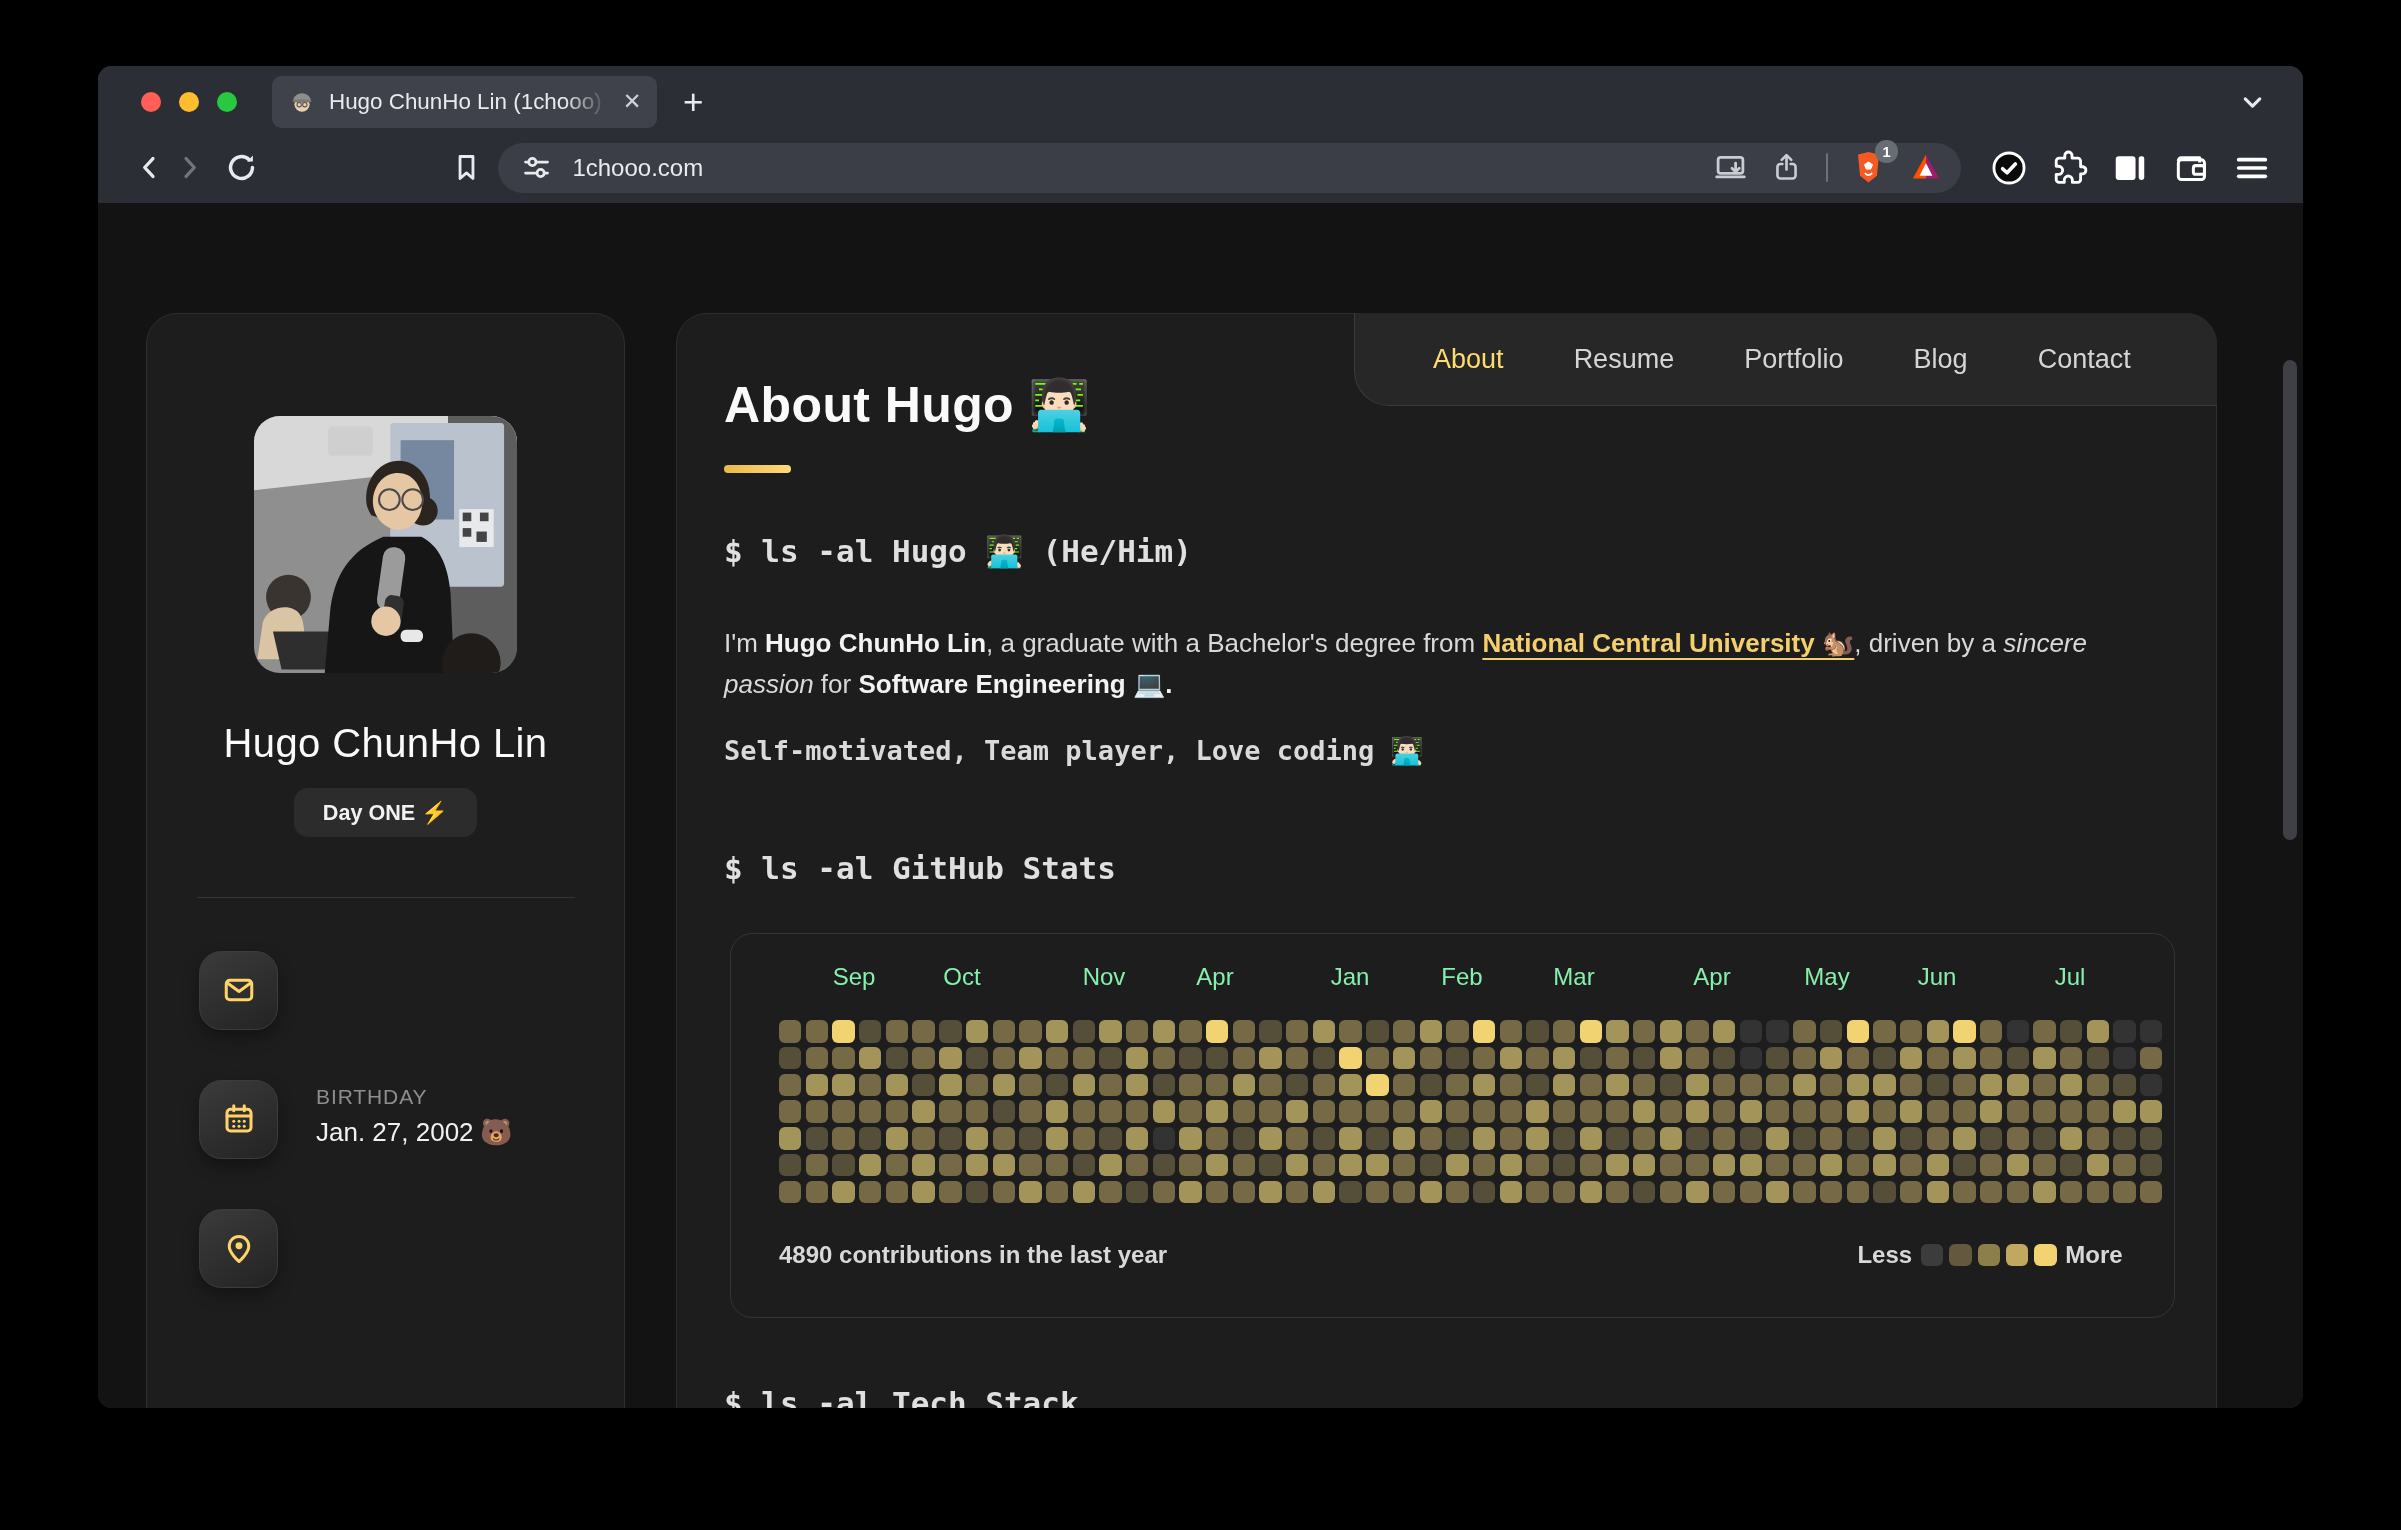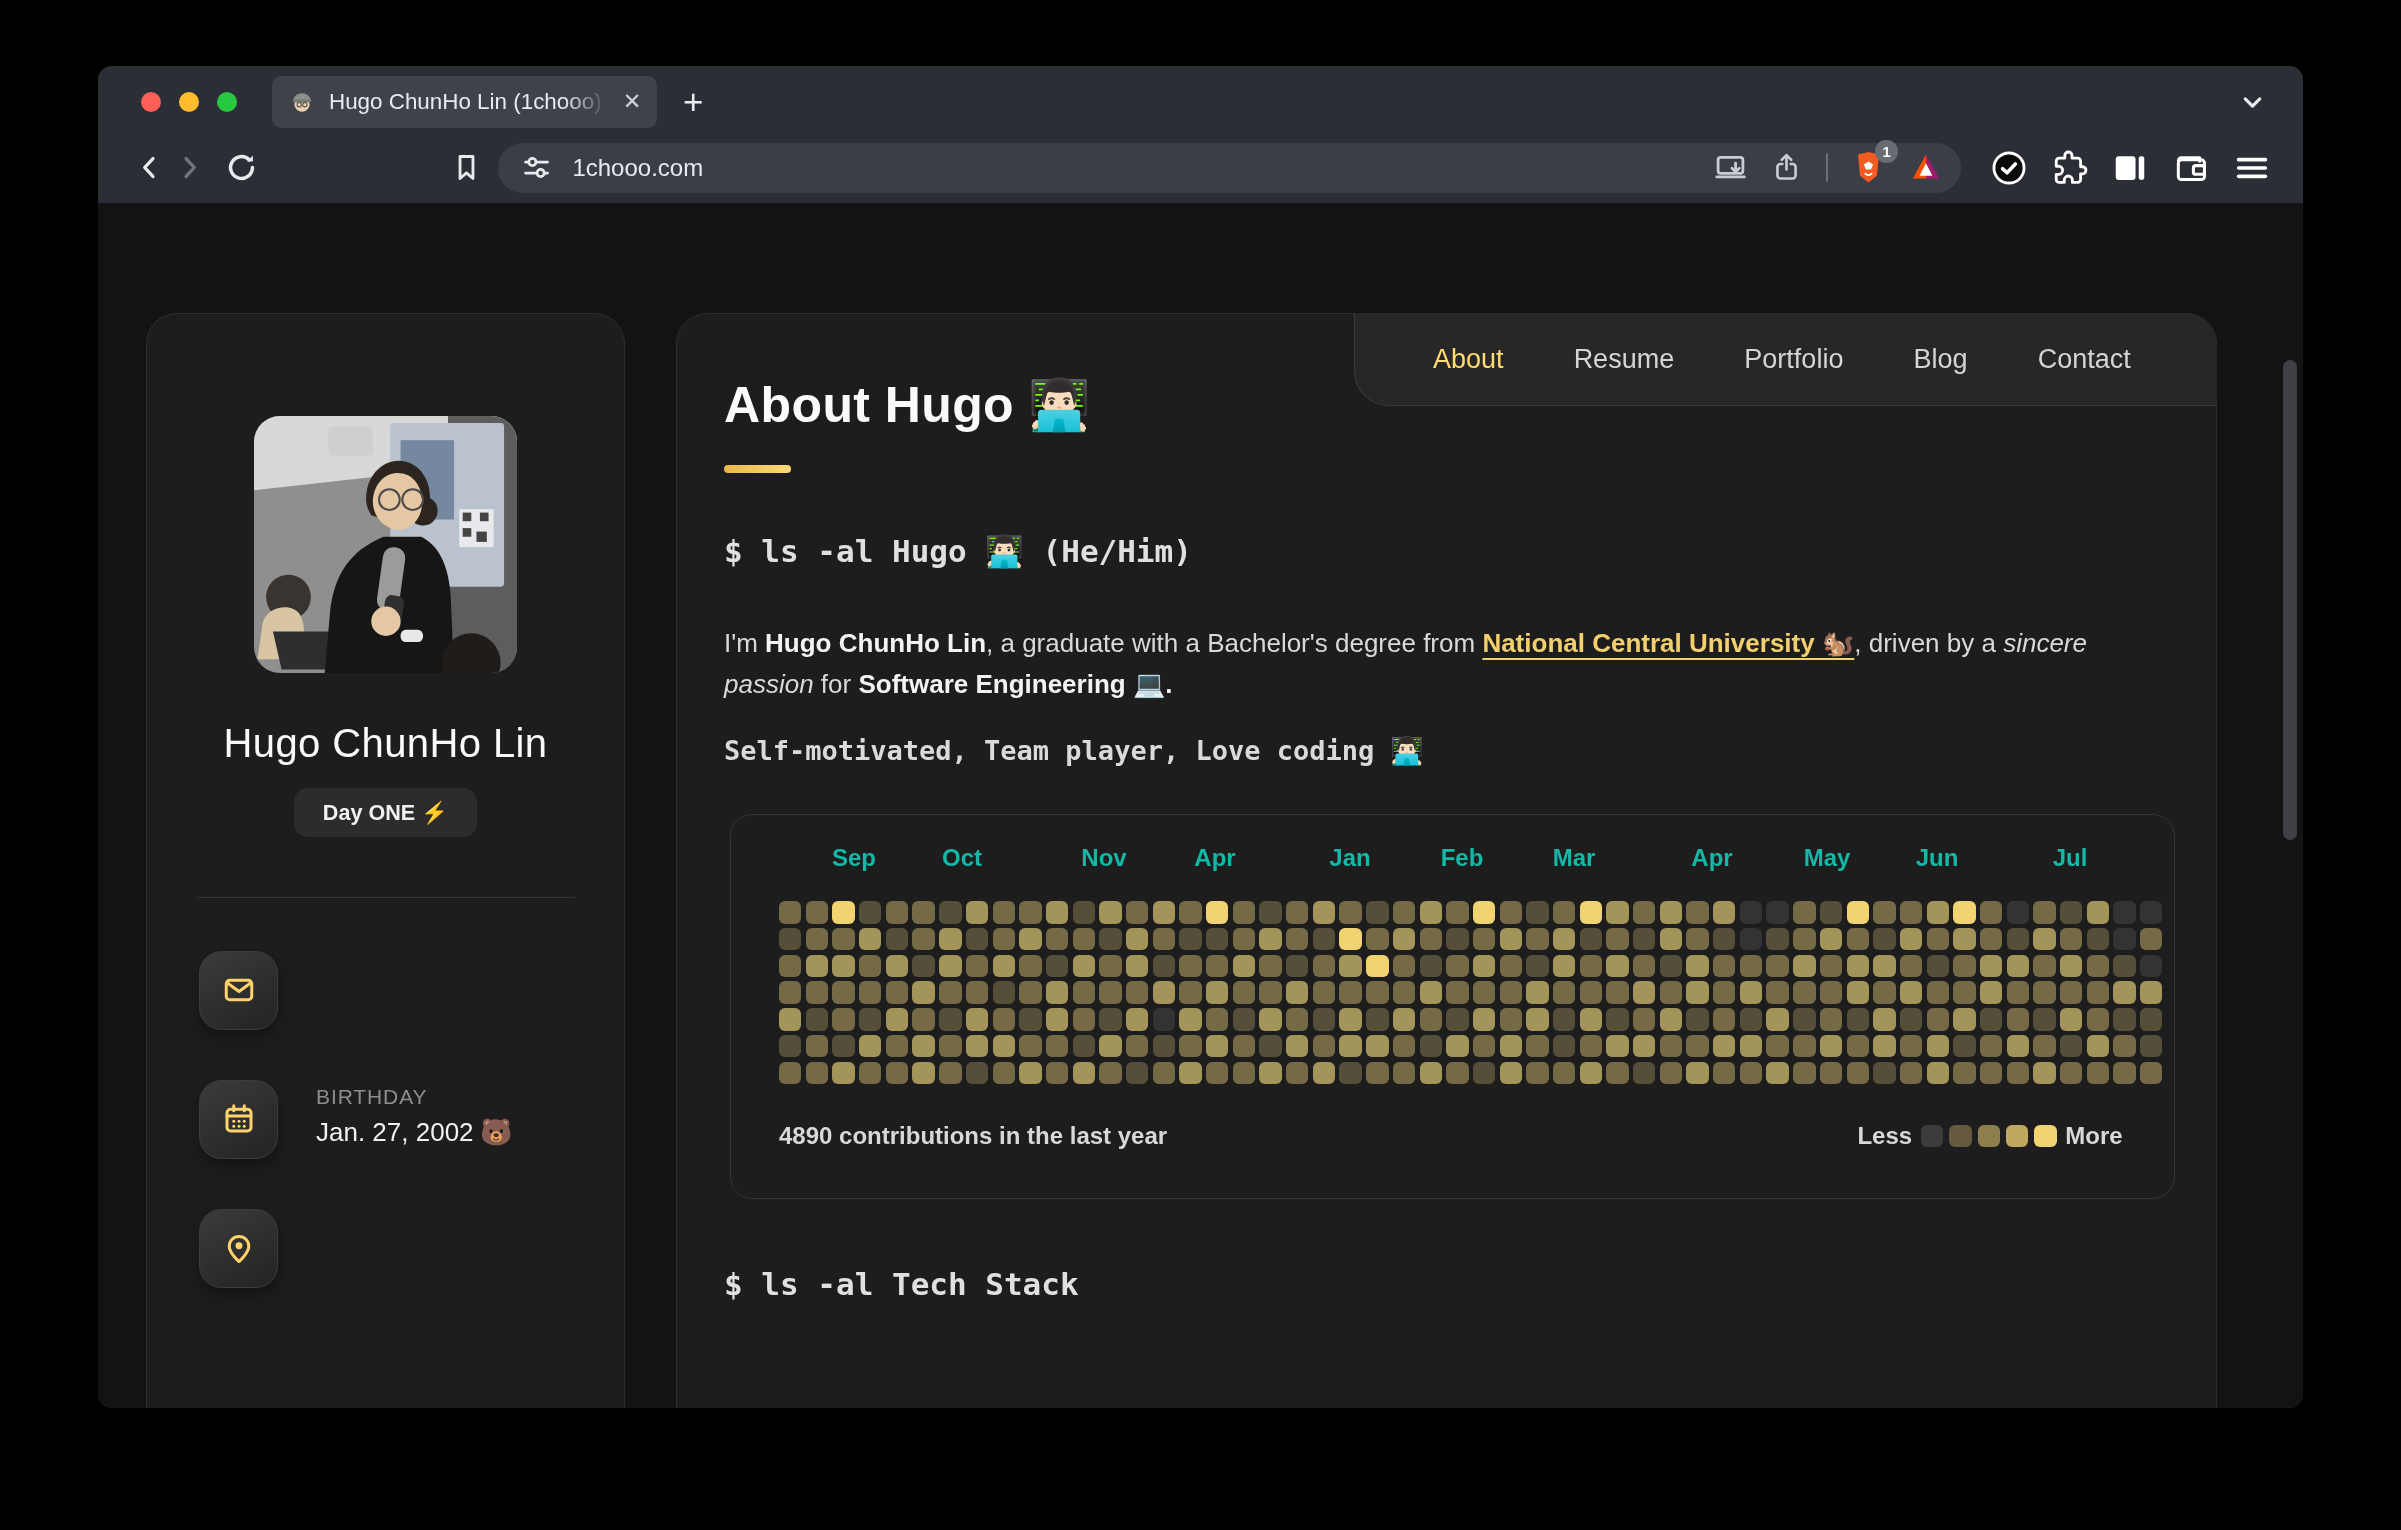--- a/index.html
+++ b/index.html
@@ -87,22 +87,22 @@
   .seg-link { color:#f3cf6d; font-weight:700; text-decoration:underline; text-underline-offset:6px;
               text-decoration-thickness:2.2px; cursor:pointer; }
   .motto { margin-top:29px; color:#dadada; font-size:27px; font-weight:700; }
   .ls-line.github { margin-top:83px; }
 
   
   .heatmap-card { margin-top:47px; margin-left:6px; width:1445px; height:385px;
                   background:#1d1d1d; border:0.9px solid #343434; border-radius:22.4px;
                   padding:29px 10.4px 0 48px; }
   .months-row { position:relative; height:35px; }
-  .month { position:absolute; top:0; transform:translateX(-50%); color:#14b8a6;
-           font-size:24px; font-weight:700; }
+  .month { position:absolute; top:0; transform:translateX(-50%); color:#86efac;
+           font-size:24px; font-weight:400; }
   .hm-grid { display:flex; gap:4.3px; margin-top:22.4px; }
   .hm-week { display:flex; flex-direction:column; gap:4.3px; }
   .hm-cell { width:22.4px; height:22.4px; border-radius:6px; }
   .hm-footer { display:flex; align-items:center; justify-content:space-between;
                margin-top:38px; padding-right:41px; }
   .hm-caption { color:#d8d8d8; font-size:24px; font-weight:700; }
   .hm-legend { display:flex; align-items:center; gap:8.6px; }
   .legend-label { color:#d8d8d8; font-size:24px; font-weight:700; }
   .legend-swatch { width:22.4px; height:22.4px; border-radius:6px; }
   .ls-line.tech { margin-top:67px; }
@@ -338,20 +338,21 @@
           <div class="h1-underline"></div>
 
           <div class="ls-line mono">$ ls -al Hugo 👨🏻‍💻 (He/Him)</div>
 
           <p class="intro">
             <span>I'm </span><span class="seg-bold">Hugo ChunHo Lin</span><span>, a graduate with a Bachelor's degree from </span><span class="seg-link">National Central University 🐿️</span><span>, driven by a </span><span class="seg-italic">sincere passion</span><span> for </span><span class="seg-bold">Software Engineering 💻.</span>
           </p>
 
           <div class="motto mono">Self-motivated, Team player, Love coding 👨🏻‍💻</div>
 
+          <div class="ls-line mono github">$ ls -al GitHub Stats</div>
 
           <div class="heatmap-card">
             <div class="months-row" id="months-row">
                 <span class="month" style="left: 75px;">Sep</span>
                 <span class="month" style="left: 183px;">Oct</span>
                 <span class="month" style="left: 325px;">Nov</span>
                 <span class="month" style="left: 436px;">Apr</span>
                 <span class="month" style="left: 571px;">Jan</span>
                 <span class="month" style="left: 683px;">Feb</span>
                 <span class="month" style="left: 795px;">Mar</span>

